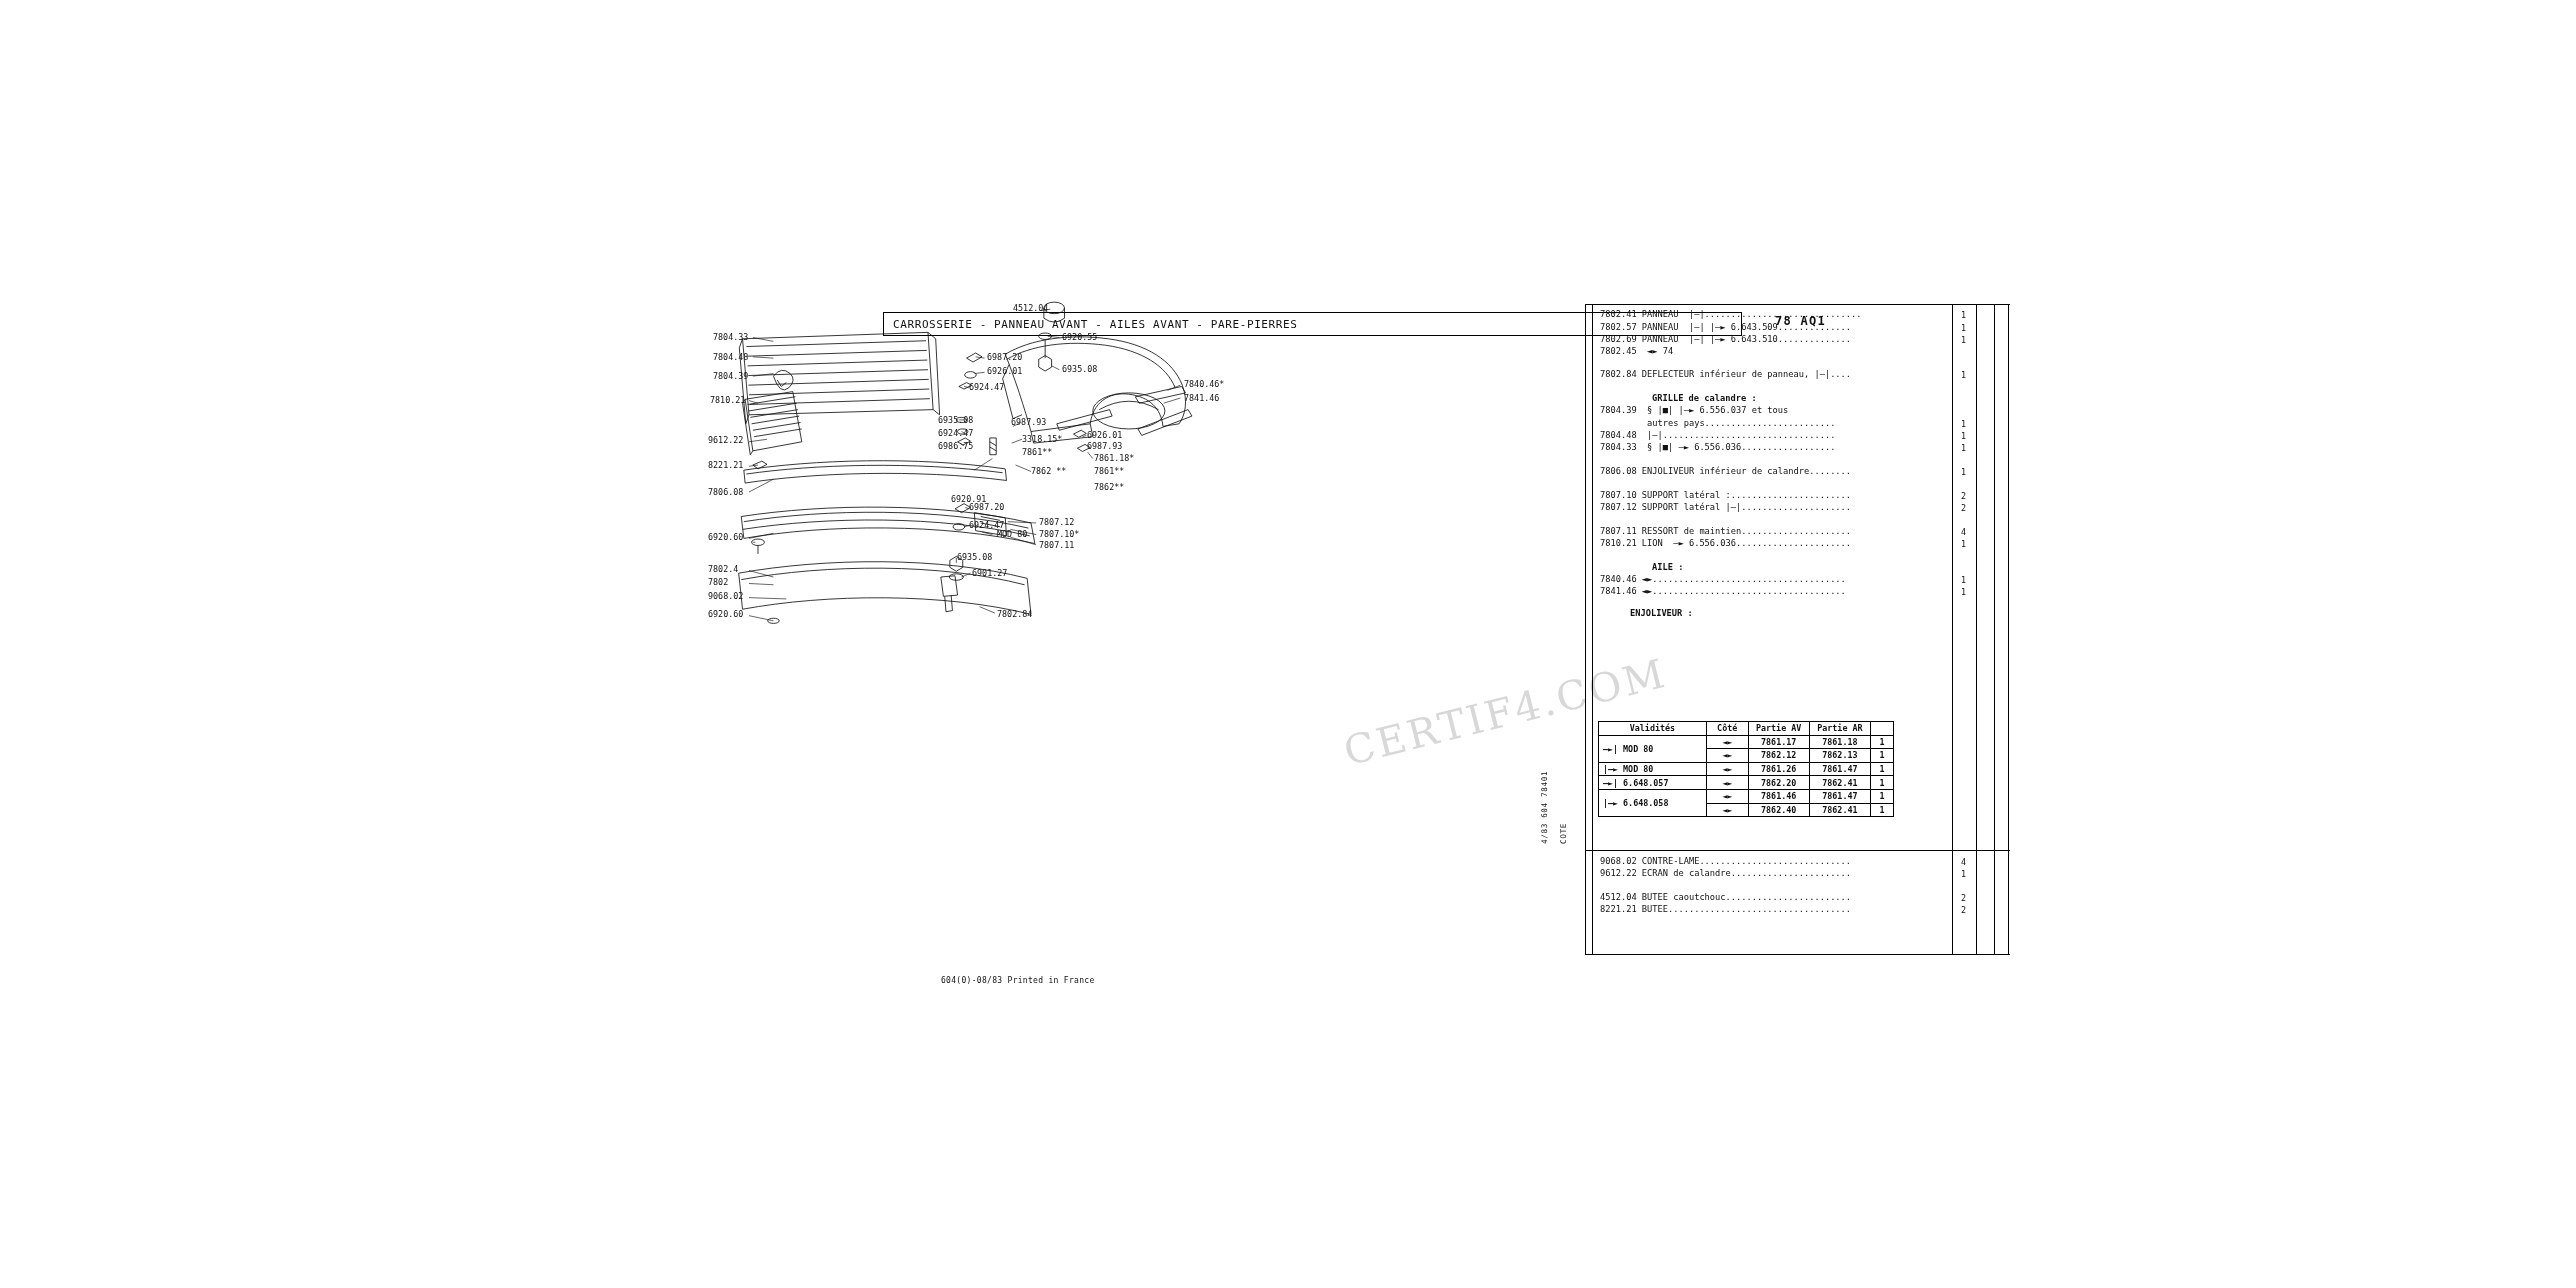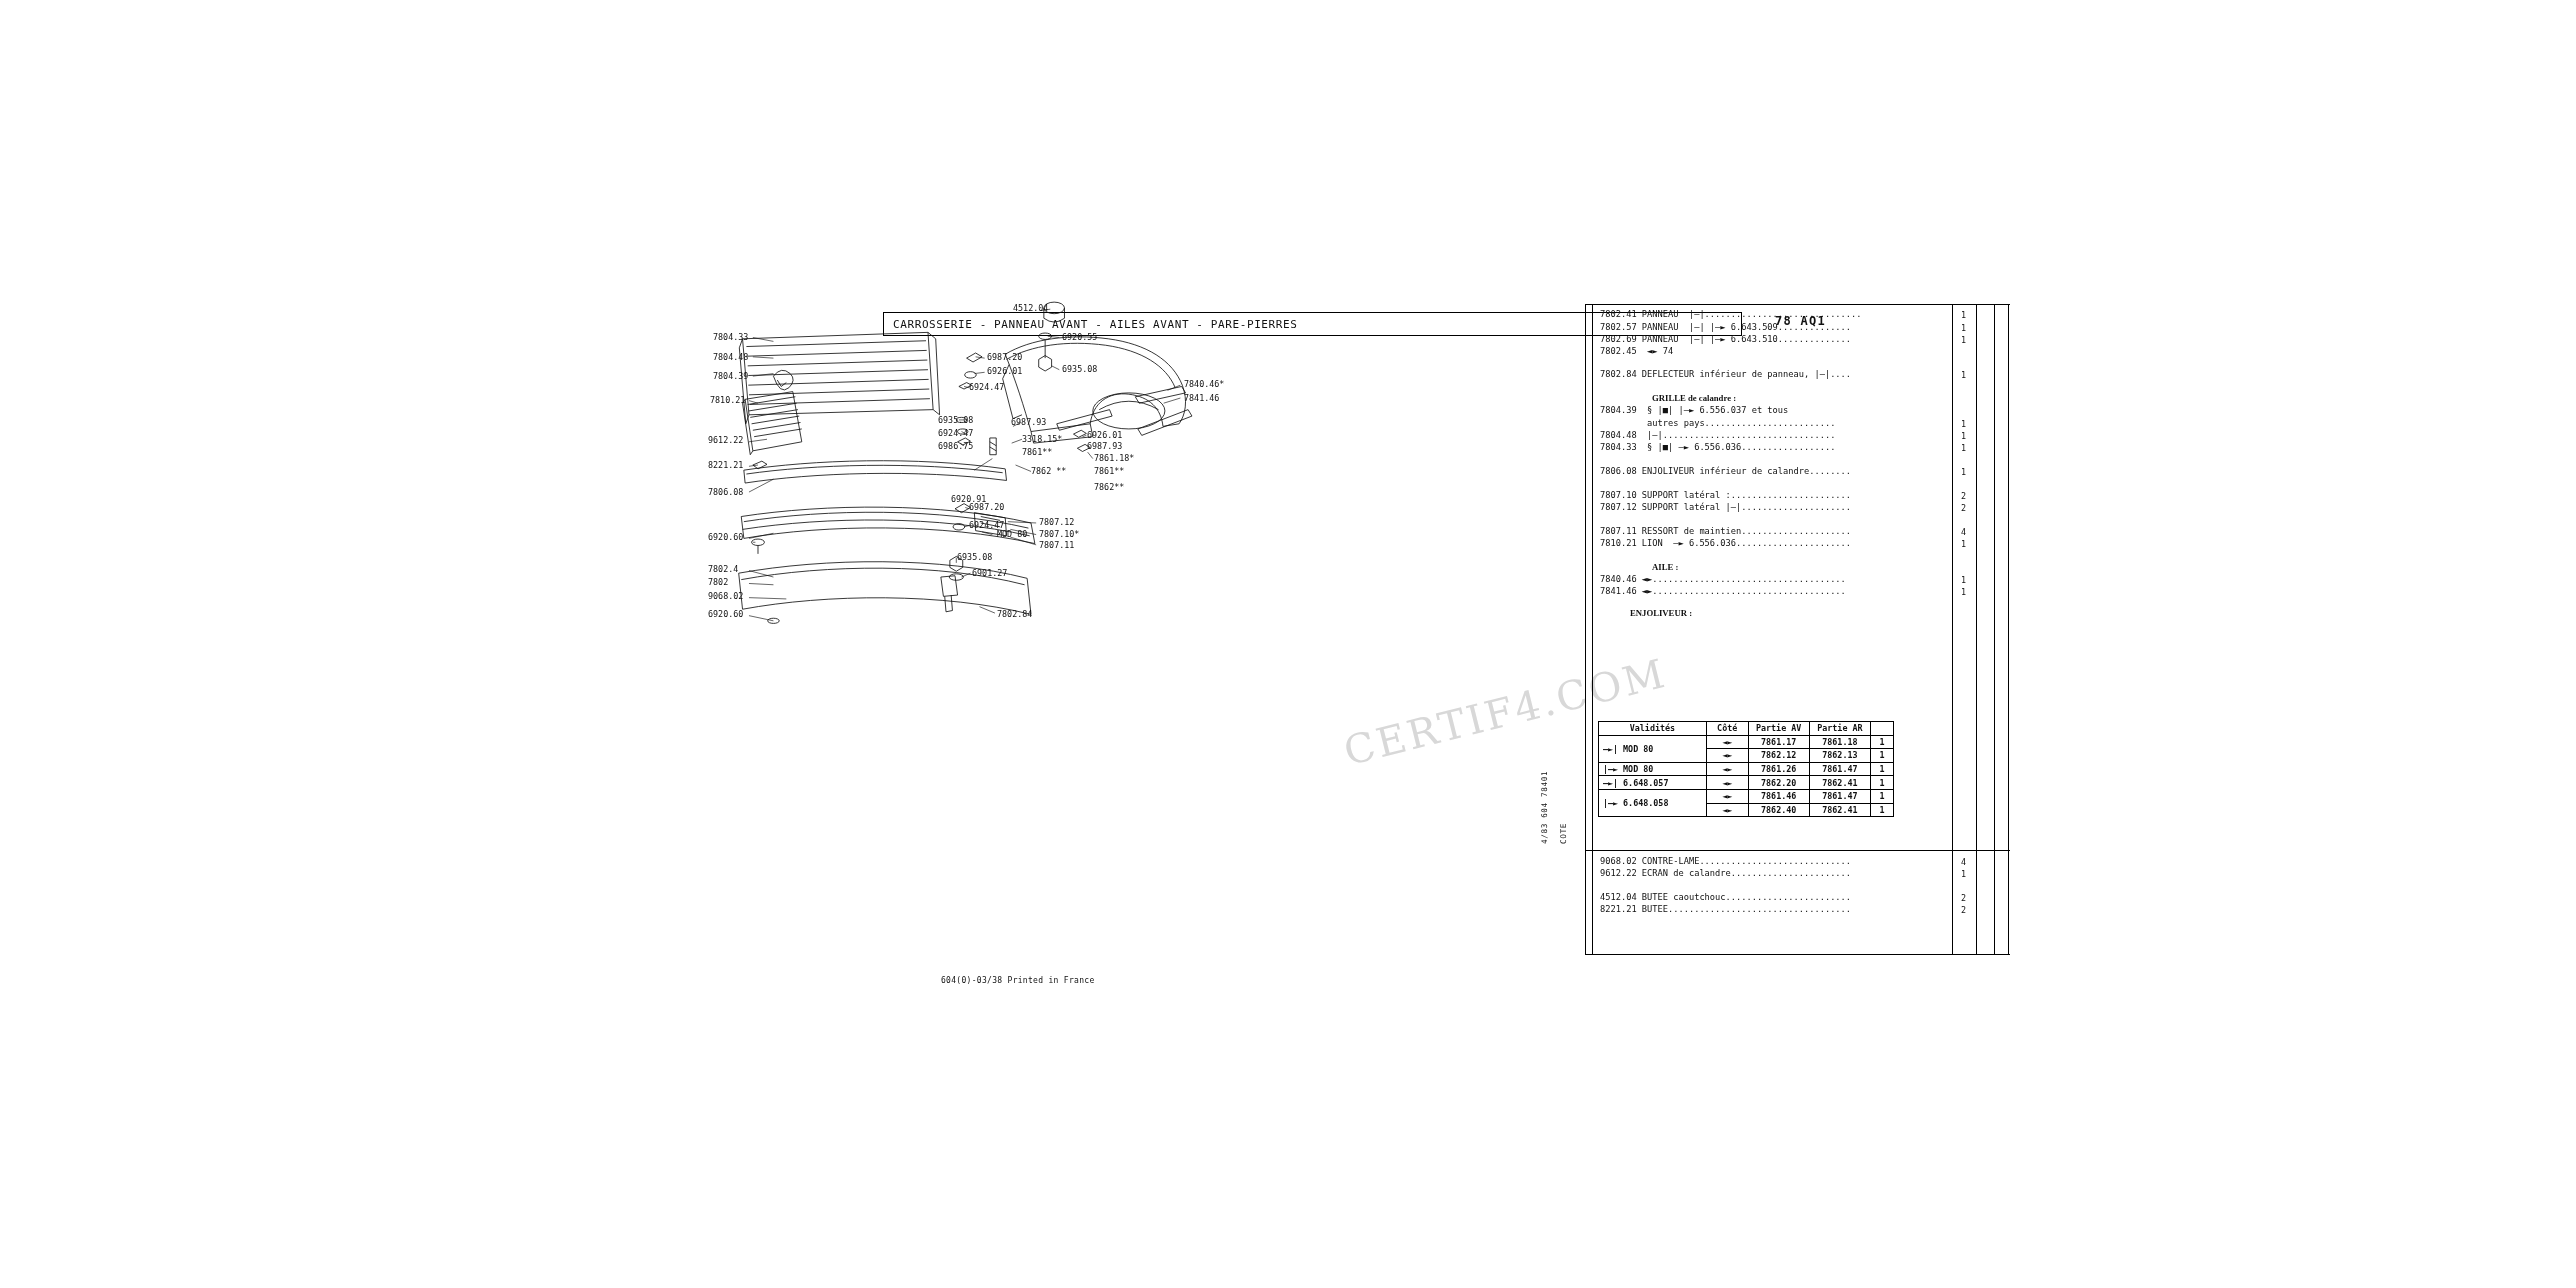--- a/index.html
+++ b/index.html
@@ -12,21 +12,21 @@
   
   .titlebar{position:absolute;left:303px;top:35px;width:857px;height:22px;border:1.3px solid #000;}
   .titlebar .t{position:absolute;left:9px;top:4.5px;font-size:11px;letter-spacing:0.6px;white-space:nowrap;}
   .pageref{position:absolute;left:1195px;top:37px;font-size:12px;font-weight:bold;letter-spacing:1.3px;}
   .vline{position:absolute;background:#000;width:1px;}
   .hline{position:absolute;background:#000;height:1px;}
 
   .txt{position:absolute;font-size:8.7px;line-height:9.7px;white-space:pre;font-family:"DejaVu Sans Mono",monospace;}
   .qty{position:absolute;font-size:8.4px;}
 
-  .heading{font-weight:bold;font-family:Liberation Serif, serif;}
+  .heading{font-weight:bold;}
 
   
   .fig{position:absolute;left:0;top:0;width:1005px;height:734px;}
 
   svg{position:absolute;left:0;top:0;overflow:visible;}
 
   .lbl{position:absolute;font-size:8.4px;font-family:"DejaVu Sans Mono",monospace;white-space:pre;}
 
   .footer{position:absolute;left:361px;top:699px;font-size:8px;letter-spacing:0.3px;}
 
@@ -241,21 +241,21 @@
       <div class="lbl" style="left:417px;top:252px;">MOD 80</div>
       <div class="lbl" style="left:128px;top:255px;">6920.60</div>
       <div class="lbl" style="left:377px;top:275px;">6935.08</div>
       <div class="lbl" style="left:392px;top:291px;">6901.27</div>
       <div class="lbl" style="left:128px;top:287px;">7802.4</div>
       <div class="lbl" style="left:128px;top:300px;">7802</div>
       <div class="lbl" style="left:128px;top:314px;">9068.02</div>
       <div class="lbl" style="left:128px;top:332px;">6920.60</div>
       <div class="lbl" style="left:417px;top:332px;">7802.84</div>
 
-      <div class="footer">604(0)-03/38 Printed in France</div>
+      <div class="footer">604(0)-08/83 Printed in France</div>
     </div>
 
     <div class="watermark">CERTIF4.COM</div>
 
     <div class="sidecode">4/83  604  78401</div>
     <div class="sidecode2">COTE</div>
 
     <div>
 
       <div class="vline" style="left:1005px;top:27px;height:650px;"></div>

